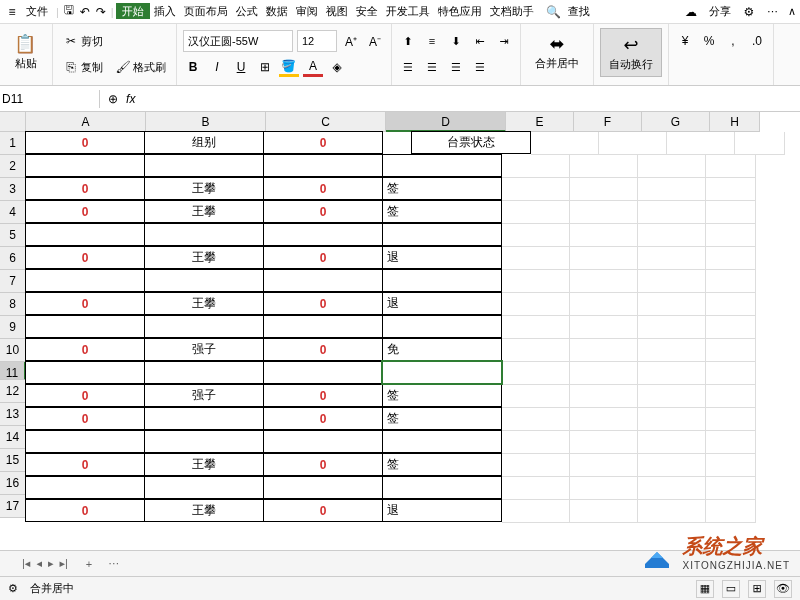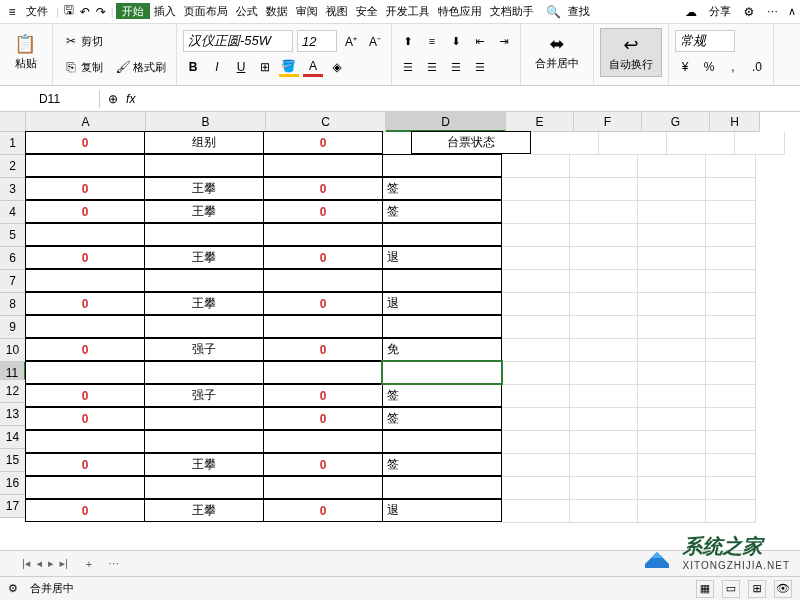--- a/index.html
+++ b/index.html
@@ -15,29 +15,29 @@
 
 
 .toolbar { height: 62px; display: flex; align-items: stretch; background: #fafafa; border-bottom: 1px solid #ccc; font-size: 11px; }
 .tgroup { display: flex; flex-direction: column; padding: 4px 6px; border-right: 1px solid #e0e0e0; }
 .tgroup-row { display: flex; align-items: center; gap: 4px; height: 26px; }
 .tbtn { display: flex; align-items: center; gap: 2px; padding: 2px 4px; cursor: pointer; border-radius: 2px; }
 .icon-sq { width: 16px; height: 16px; display: inline-flex; align-items: center; justify-content: center; font-size: 12px; }
 .big-btn { display: flex; flex-direction: column; align-items: center; justify-content: center; padding: 4px 8px; cursor: pointer; }
 .big-btn .icon-lg { width: 24px; height: 24px; display: flex; align-items: center; justify-content: center; font-size: 18px; }
 .big-btn.active { background: #e0e0e0; border: 1px solid #bbb; }
-.font-select { border: 1px solid #ccc; height: 22px; font-size: 13px; padding: 0 4px; font-style: italic; }
+.font-select { border: 1px solid #ccc; height: 22px; font-size: 11px; padding: 0 4px; }
 .font-name { width: 110px; }
 .font-size { width: 40px; }
 .fmt-btn { width: 20px; height: 20px; display: inline-flex; align-items: center; justify-content: center; cursor: pointer; font-size: 12px; }
 .align-btn { width: 20px; height: 18px; display: inline-flex; align-items: center; justify-content: center; cursor: pointer; }
 
 
 .formula-row { height: 26px; display: flex; align-items: center; border-bottom: 1px solid #ccc; font-size: 12px; }
-.name-box { width: 100px; border-right: 1px solid #ccc; text-align: center; padding: 2px; }
+.name-box { width: 100px; border-right: 1px solid #ccc; padding: 2px; }
 .fx-area { display: flex; align-items: center; padding: 0 8px; gap: 8px; }
 
 
 .sheet-area { position: relative; height: 430px; overflow: hidden; }
 .corner { position: absolute; left: 0; top: 0; width: 26px; height: 20px; background: #eee; border-right: 1px solid #ccc; border-bottom: 1px solid #ccc; }
 .col-headers { position: absolute; left: 26px; top: 0; height: 20px; display: flex; }
 .col-h { background: #eee; border-right: 1px solid #ccc; border-bottom: 1px solid #ccc; text-align: center; font-size: 12px; line-height: 20px; }
 .col-h.sel { background: #d0d0d0; border-bottom: 2px solid #2e7d32; }
 .row-headers { position: absolute; left: 0; top: 20px; width: 26px; }
 .row-h { background: #eee; border-right: 1px solid #ccc; border-bottom: 1px solid #ccc; text-align: center; font-size: 12px; }
@@ -58,21 +58,21 @@
 .sheet-tab.active { border-bottom: 2px solid #2e7d32; font-weight: bold; }
 .sheet-add { padding: 4px 8px; cursor: pointer; color: #666; }
 
 
 .statusbar { position: absolute; bottom: 0; left: 0; right: 0; height: 24px; display: flex; align-items: center; border-top: 1px solid #ccc; background: #f5f5f5; font-size: 11px; padding: 0 8px; gap: 12px; }
 .statusbar .right-status { margin-left: auto; display: flex; align-items: center; gap: 8px; }
 .view-btn { width: 18px; height: 18px; border: 1px solid #ccc; display: inline-flex; align-items: center; justify-content: center; cursor: pointer; }
 
 
 .watermark { position: absolute; right: 10px; bottom: 28px; display: flex; align-items: center; gap: 6px; opacity: 0.95; pointer-events: none; }
-.watermark .wm-text { font-size: 20px; font-weight: bold; font-style: italic; color: #14532d; }
+.watermark .wm-text { font-size: 20px; font-weight: bold; font-style: italic; color: #c2410c; }
 .watermark .wm-sub { font-size: 10px; color: #333; letter-spacing: 1px; }
 .wm-icon { width: 40px; height: 40px; }
 
 svg { display: block; }
 </style>
 </head>
 <body>
 
 <div class="menubar">
   <span class="icon-sq">≡</span>
@@ -158,23 +158,20 @@
     </div>
   </div>
   <div class="tgroup">
     <div class="big-btn active">
       <span class="icon-lg">↩</span>
       <span>自动换行</span>
     </div>
   </div>
   <div class="tgroup">
     <div class="tgroup-row">
-      <input class="font-select" style="width: 60px;" value="常规">
-    </div>
-    <div class="tgroup-row">
       <span class="fmt-btn">¥</span>
       <span class="fmt-btn">%</span>
       <span class="fmt-btn">,</span>
       <span class="fmt-btn">.0</span>
     </div>
   </div>
 </div>
 
 <div class="formula-row">
   <div class="name-box">D11</div>

